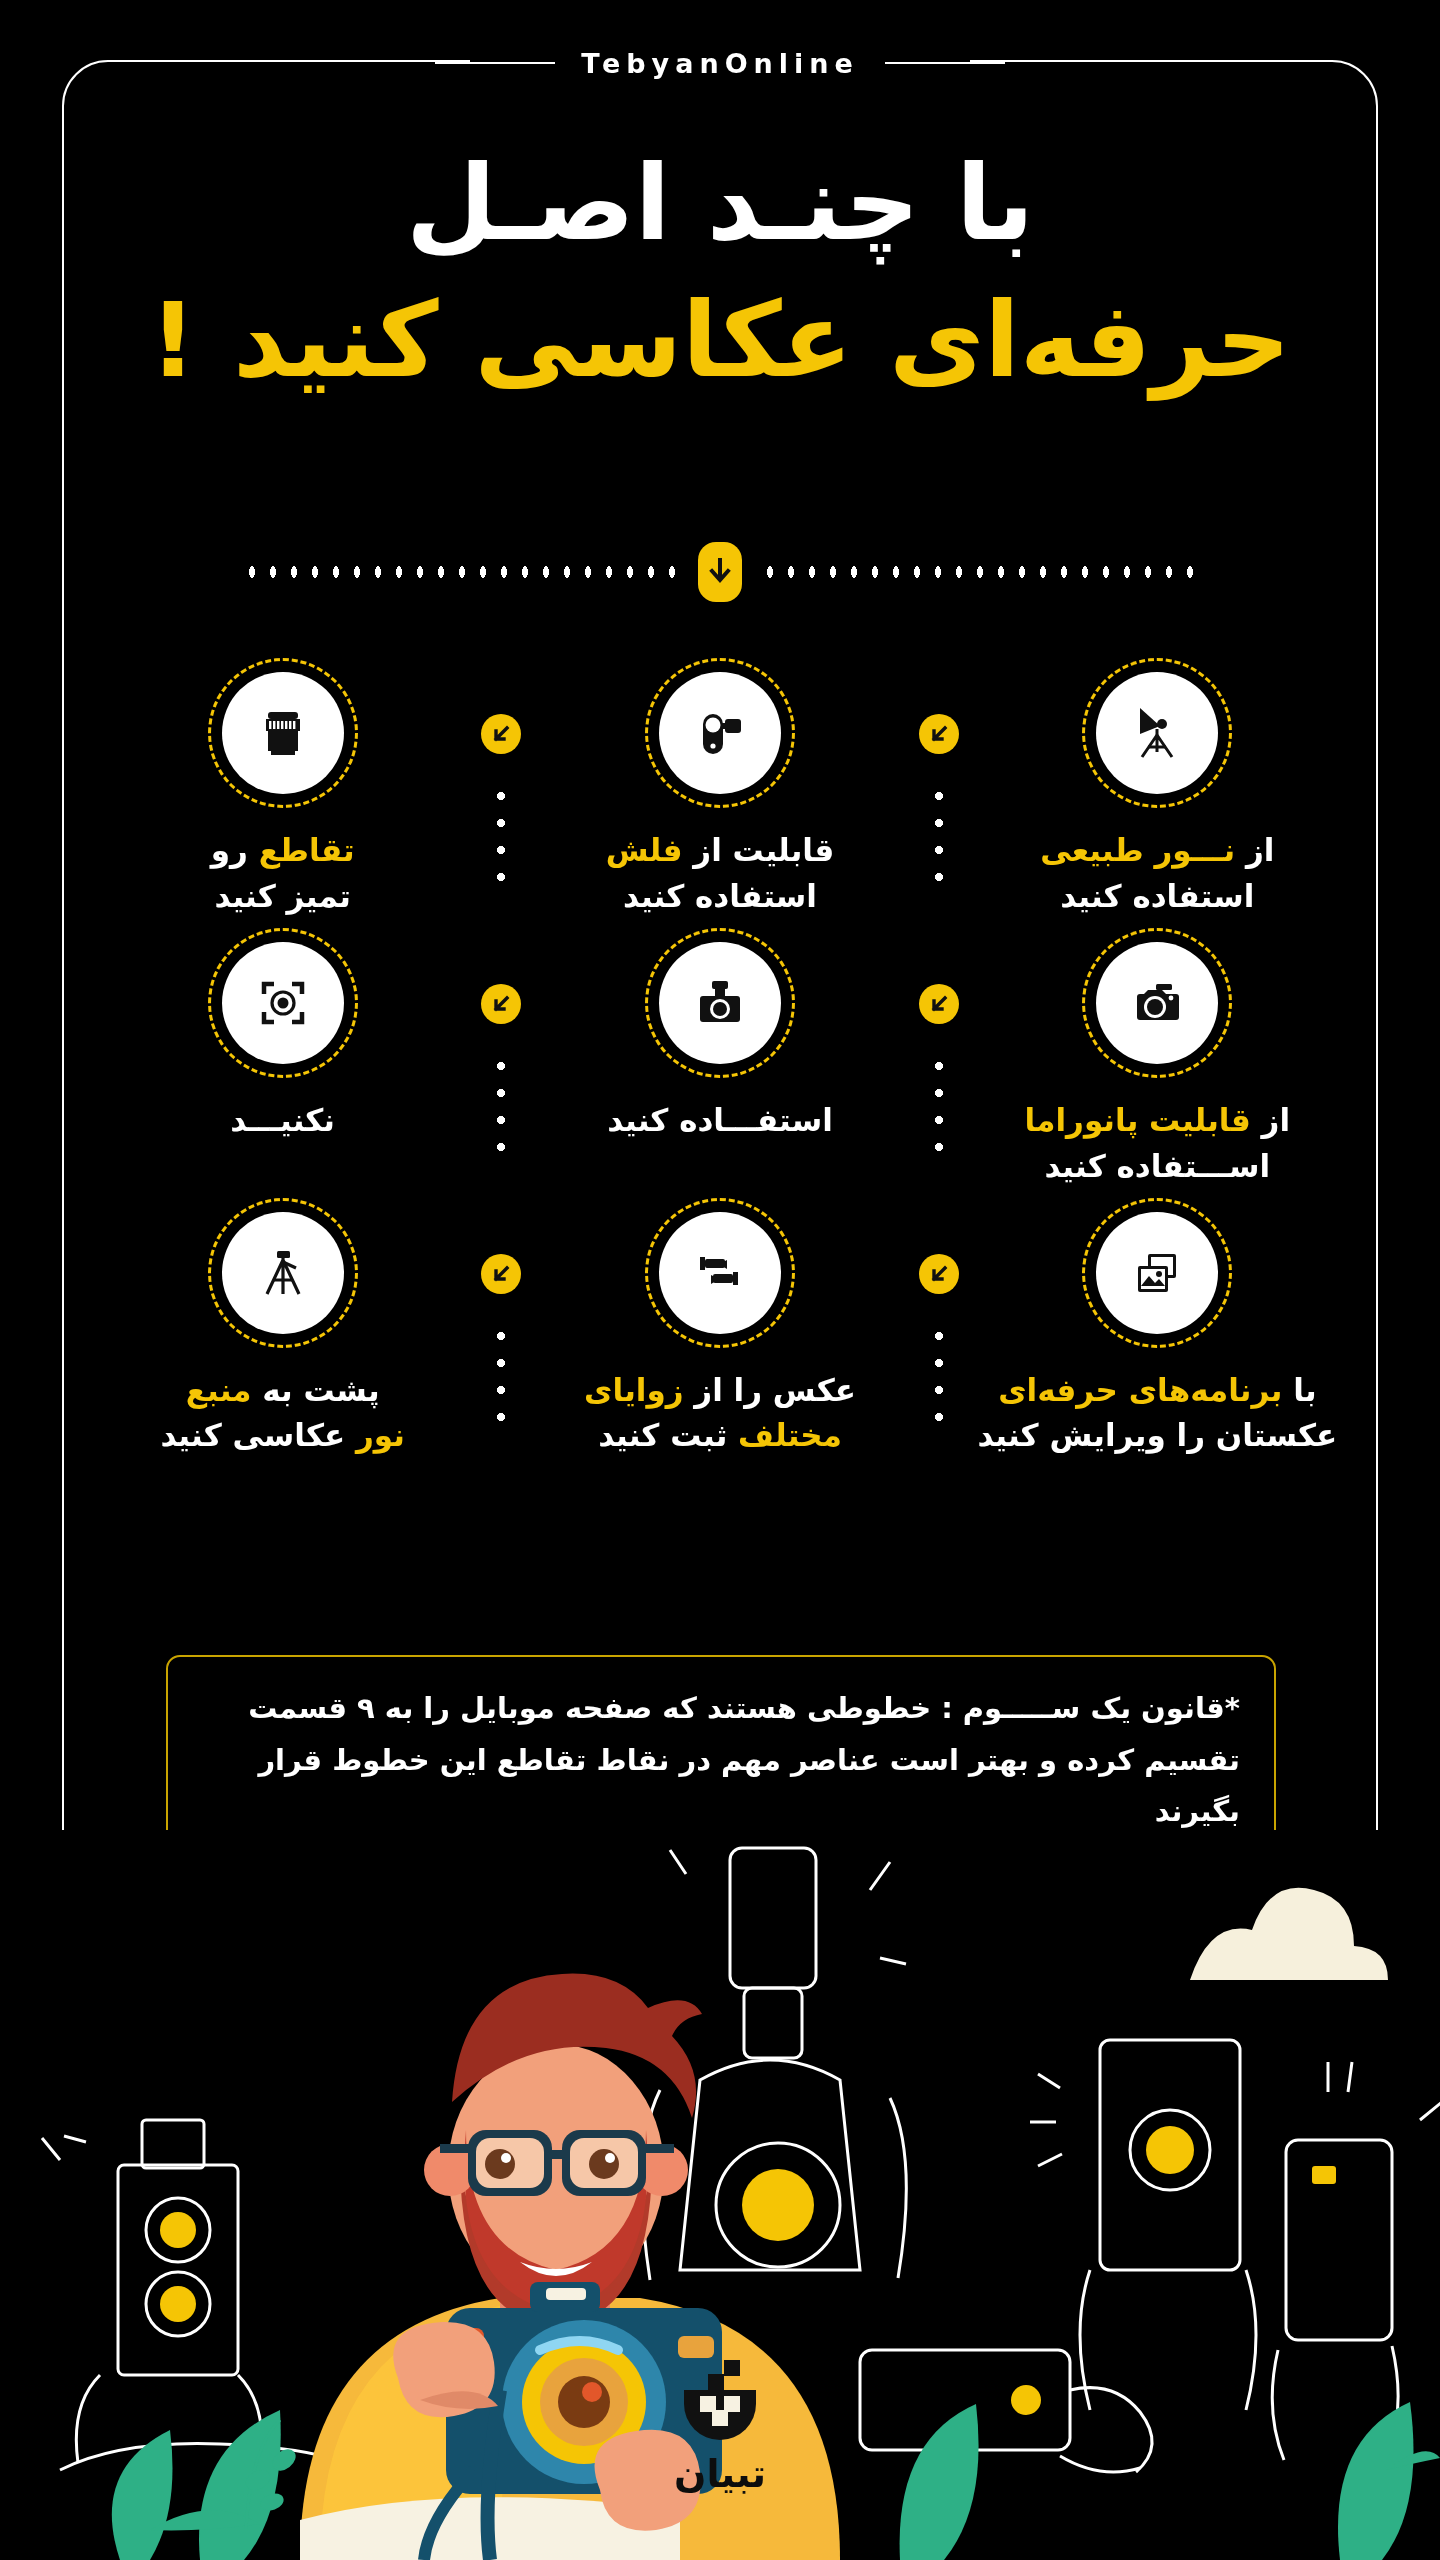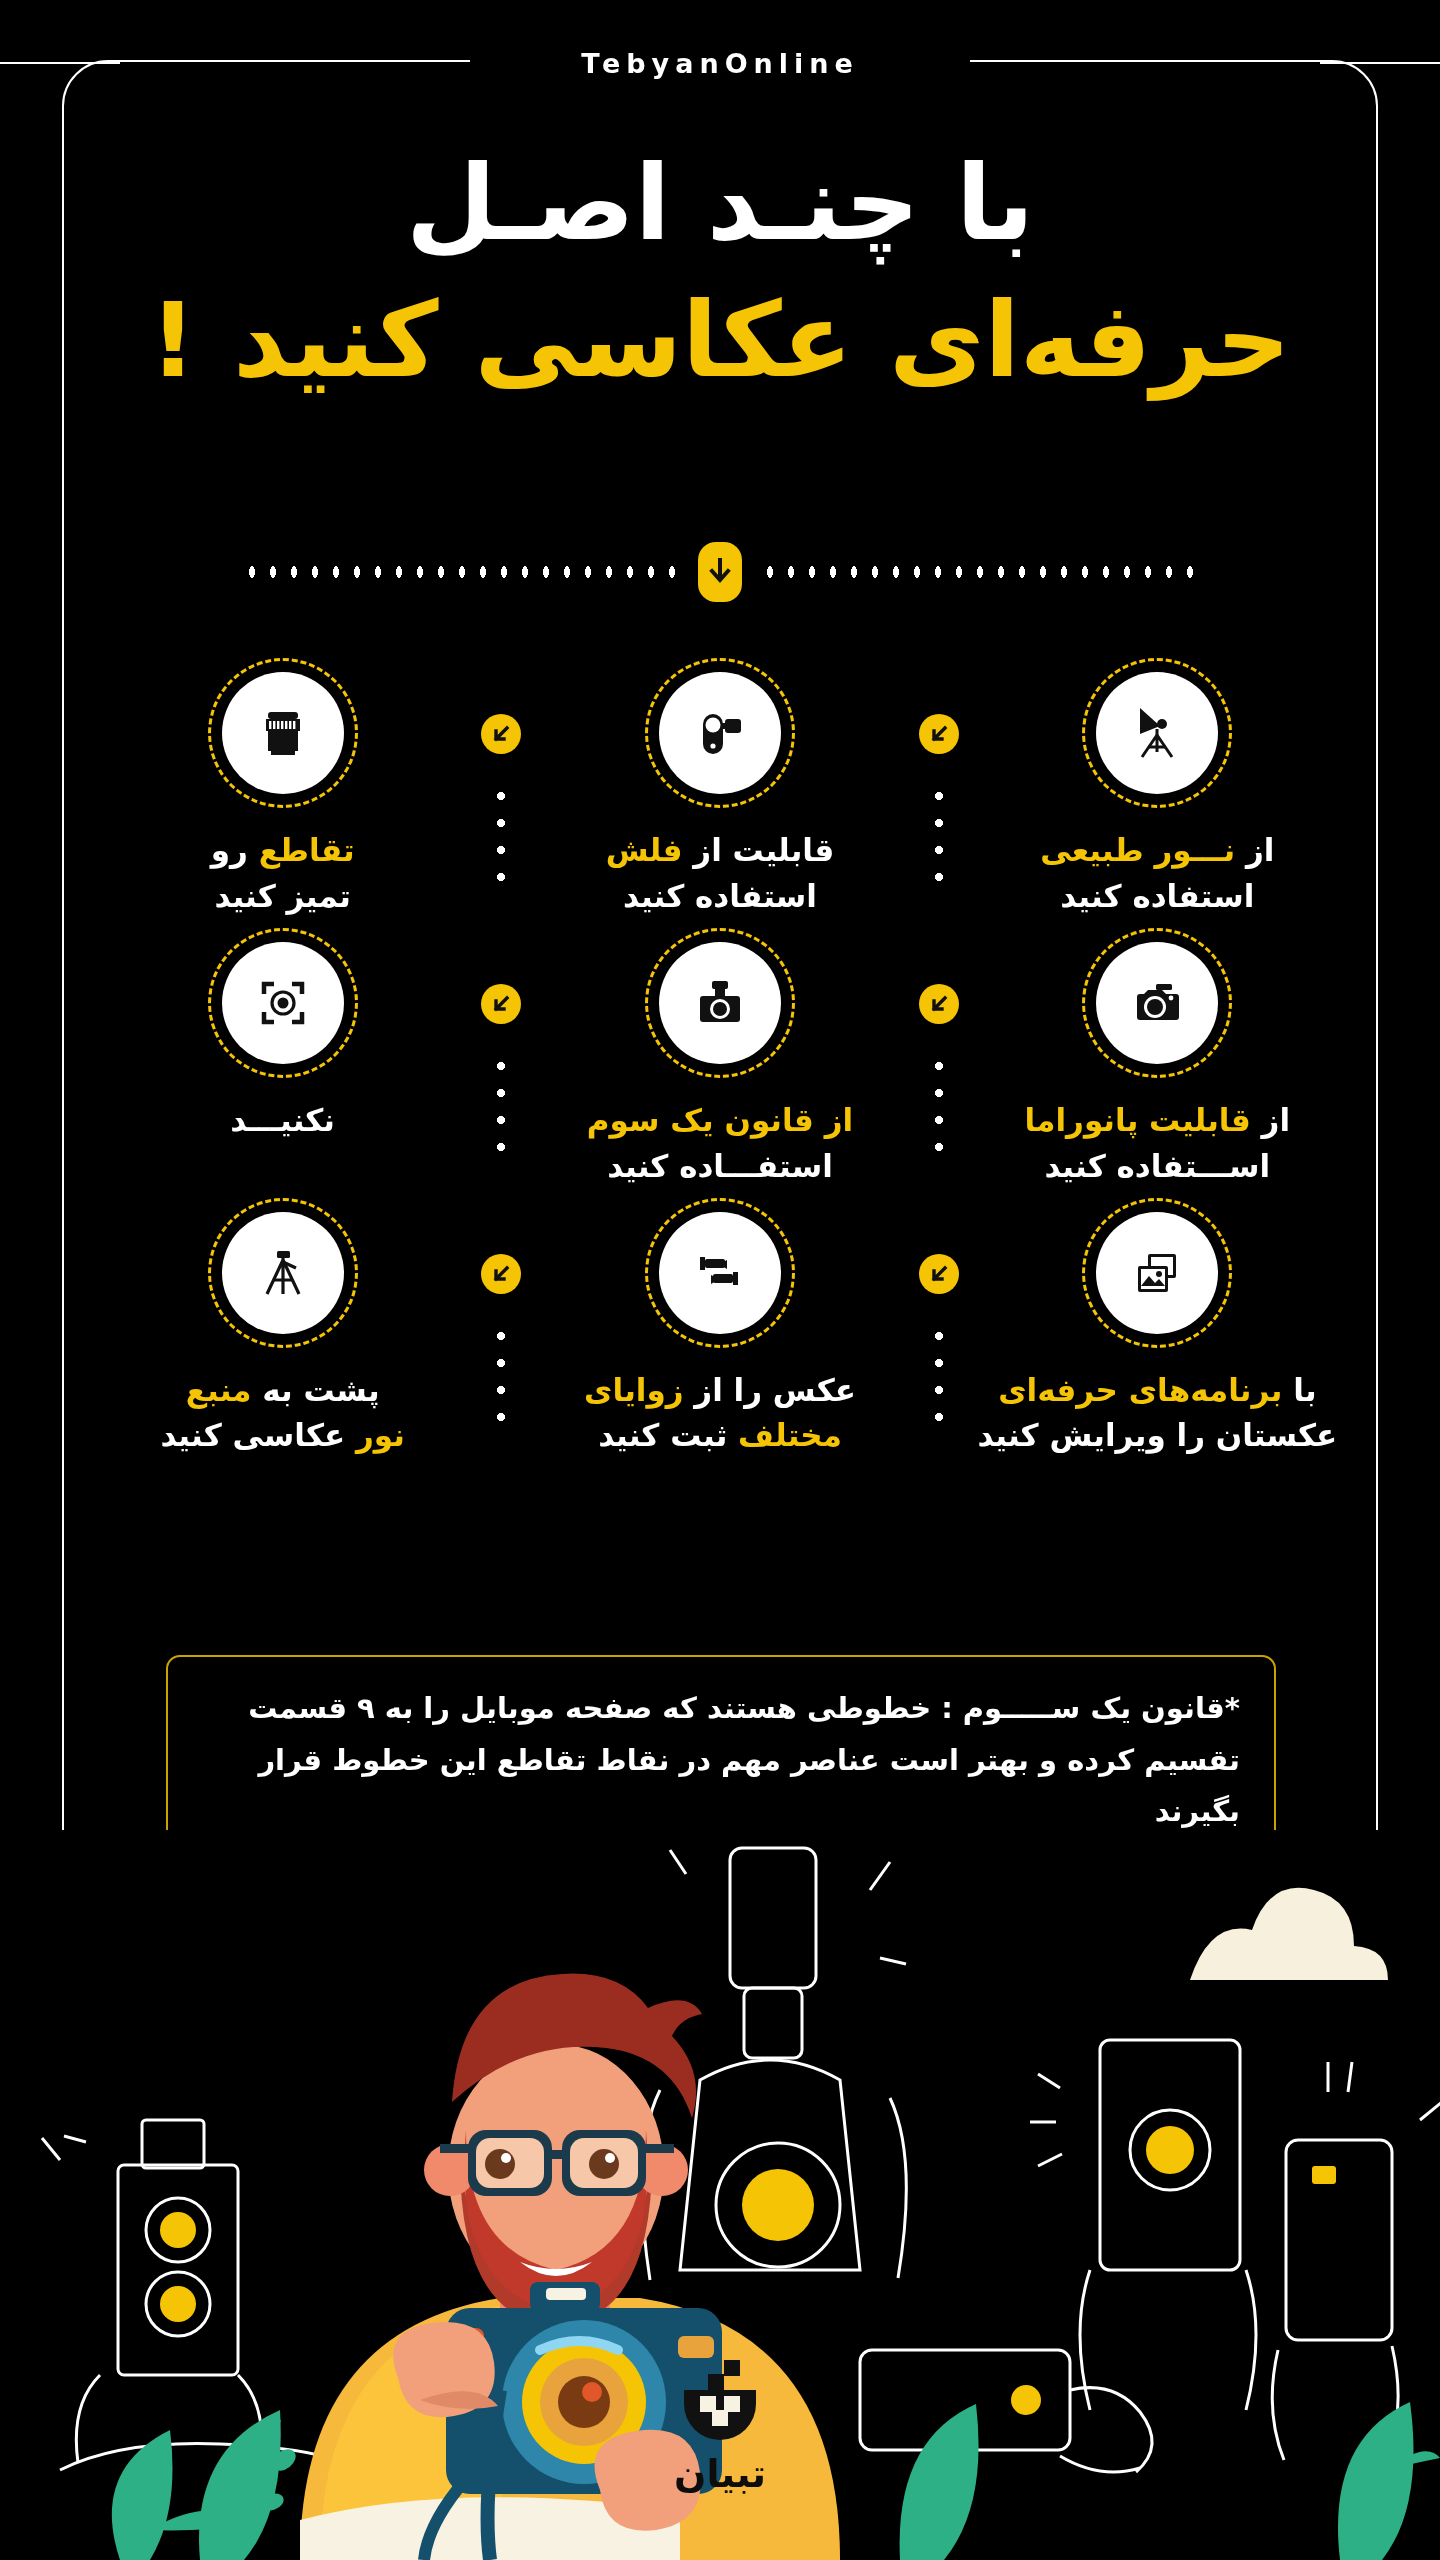--- a/index.html
+++ b/index.html
@@ -20,21 +20,21 @@
   }
   
   .frame-gap{
     position:absolute; left:470px; top:46px; width:500px; height:34px;
     background:#000;
   }
 
   
   .brandrow{
     position:absolute; left:0; top:45px; width:1440px; height:36px;
-    display:flex; align-items:center; justify-content:space-between; gap:26px;
+    display:flex; align-items:center; justify-content:center; gap:26px;
     direction:ltr;
   }
   .brand-line{ width:120px; height:2px; background:#fff; }
   .brand-name{
     font-size:27px; font-weight:bold; letter-spacing:6px; color:#fff;
     white-space:nowrap; font-family:"DejaVu Sans",sans-serif;
   }
 
   
   .title-wrap{ position:absolute; left:0; top:140px; width:1440px; text-align:center; }
@@ -253,21 +253,20 @@
     <div class="badge">
       <svg width="62" height="62" viewBox="0 0 62 62">
         <rect x="23" y="9" width="16" height="8" rx="2" fill="#111"></rect>
         <rect x="26" y="16" width="10" height="8" fill="#111"></rect>
         <path d="M14 24 h34 a3 3 0 0 1 3 3 v20 a3 3 0 0 1 -3 3 h-34 a3 3 0 0 1 -3 -3 v-20 a3 3 0 0 1 3 -3z" fill="#111"></path>
         <circle cx="31" cy="37" r="10" fill="#fff"></circle>
           <circle cx="31" cy="37" r="7" fill="#111"></circle>
       </svg>
     </div>
     <div class="tip-text">
-      <div class="l1"><span class="y">از قانون یک سوم</span></div>
       <div class="l2"><span class="w">استفـــاده کنید</span></div>
     </div>
   </div>
 
   <div class="conn" style="grid-column:4;grid-row:2">
     <div class="circle">
       <svg width="22" height="22" viewBox="0 0 22 22">
           <path d="M17 5 L6 16 M6 16 L14 16 M6 16 L6 8" stroke="#111" stroke-width="3.4" fill="none" stroke-linecap="square"></path>
         </svg>
     </div>

